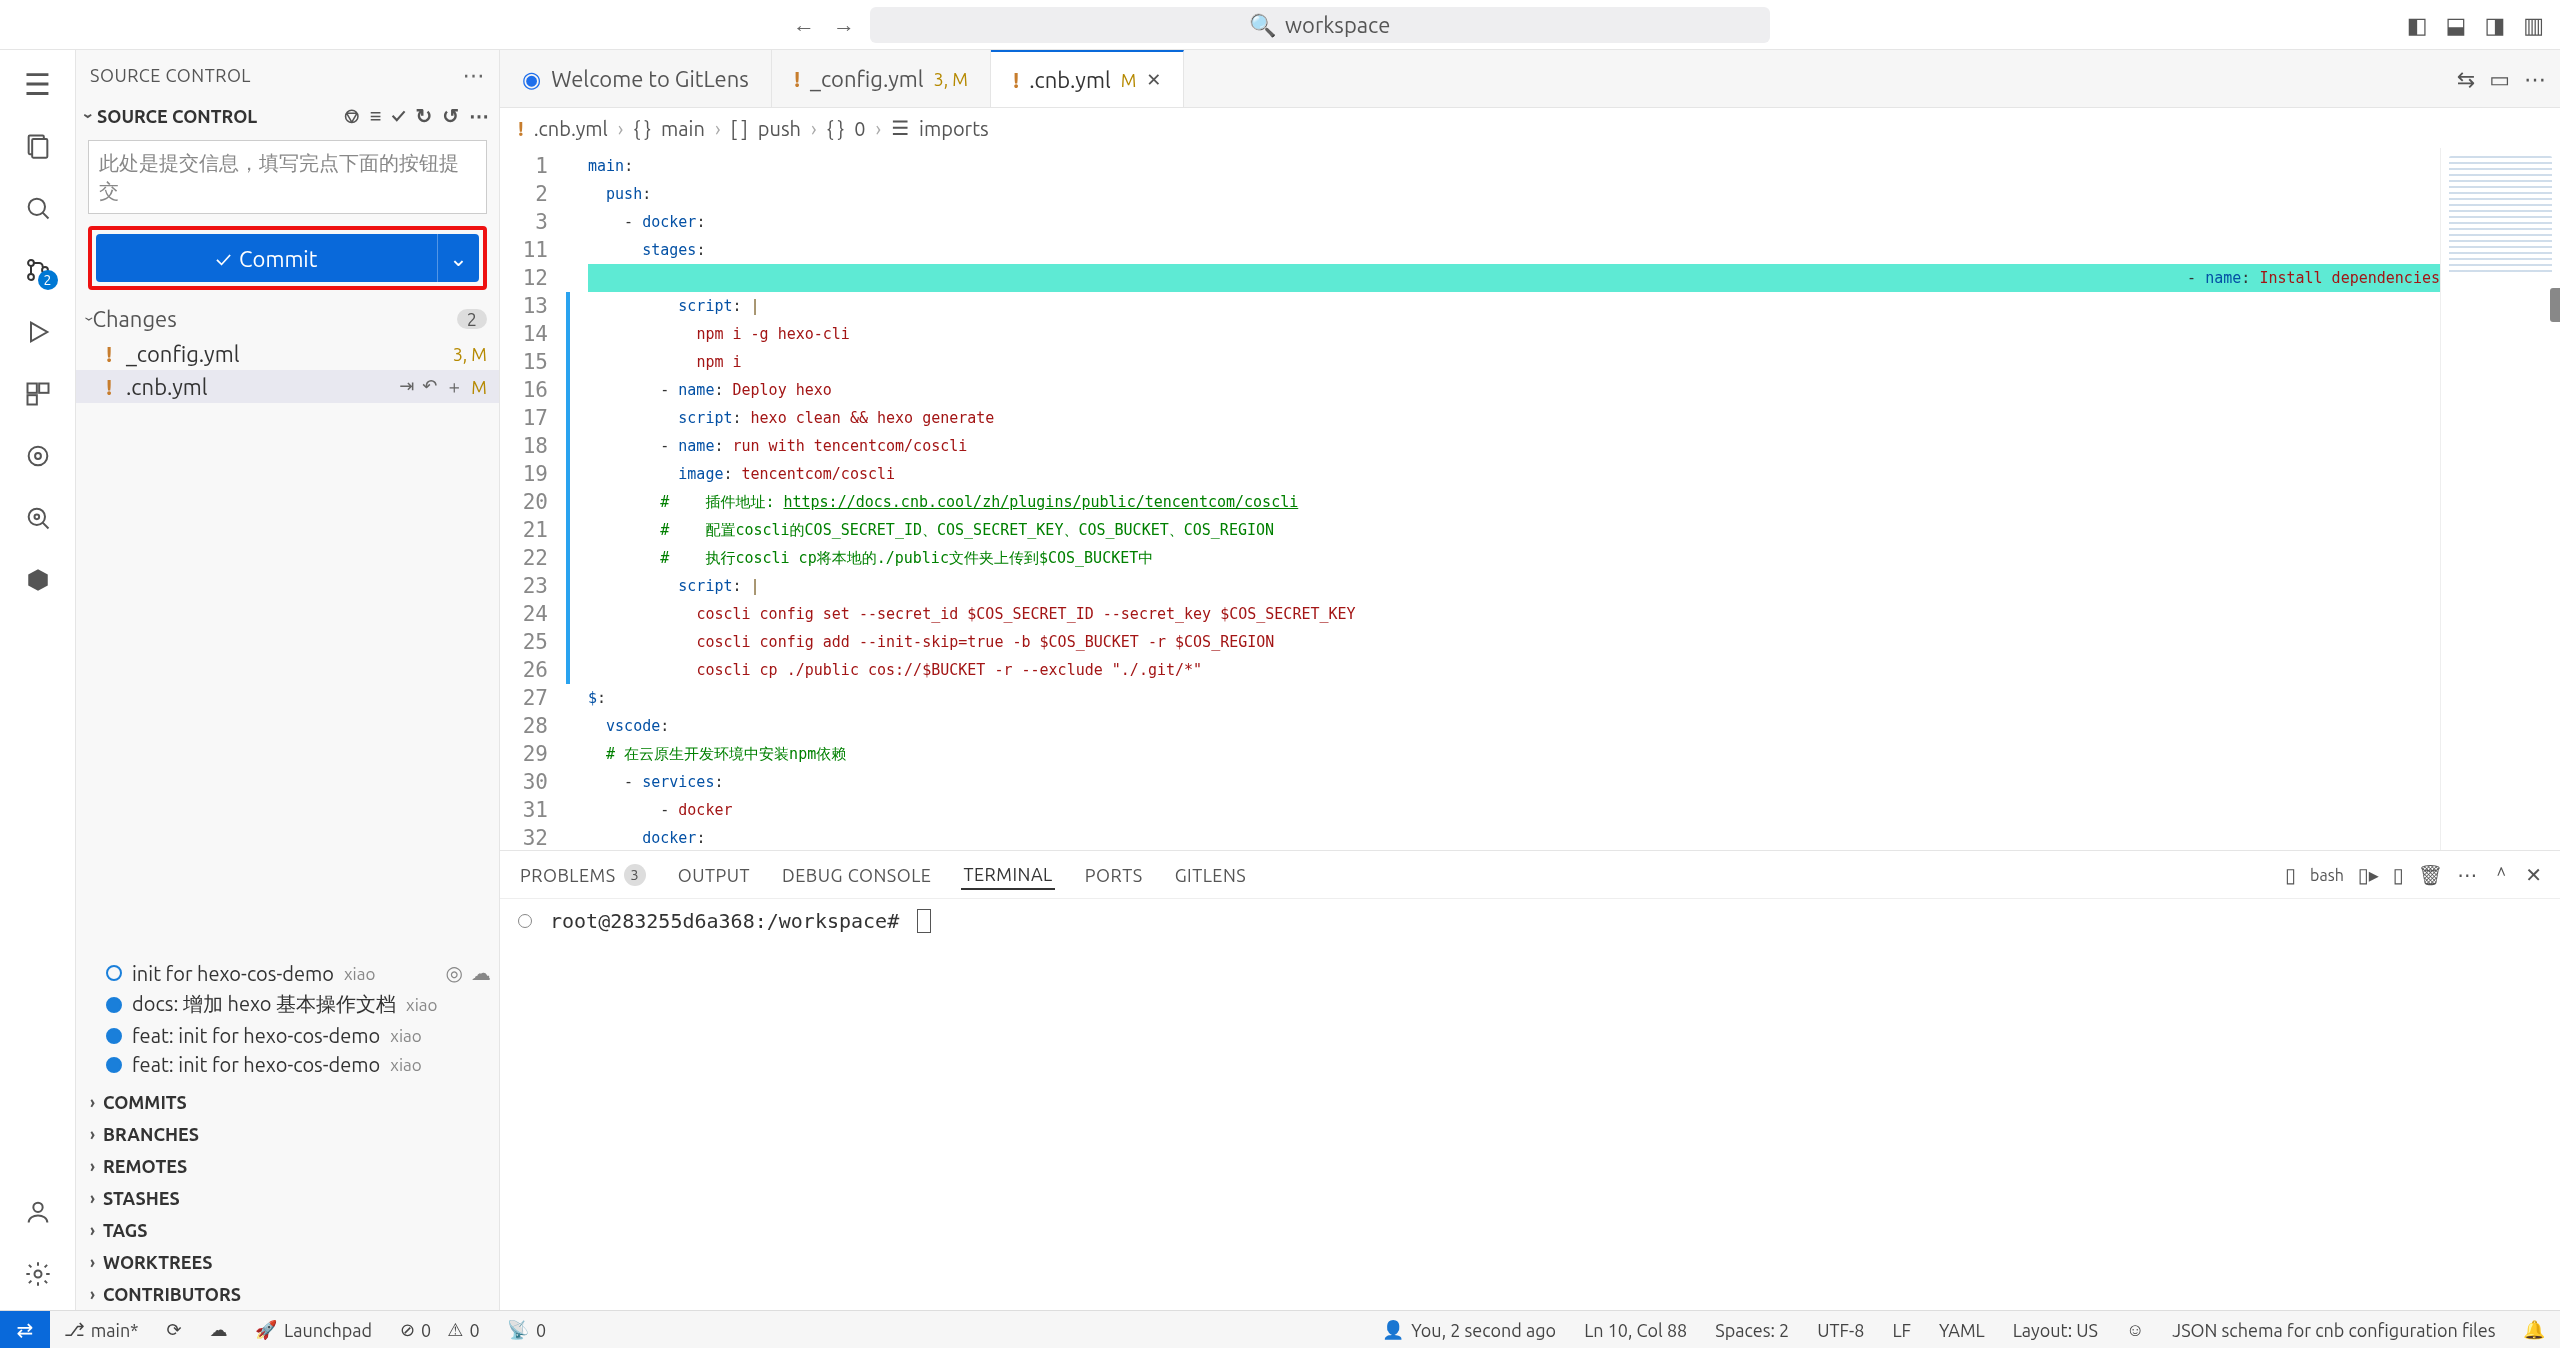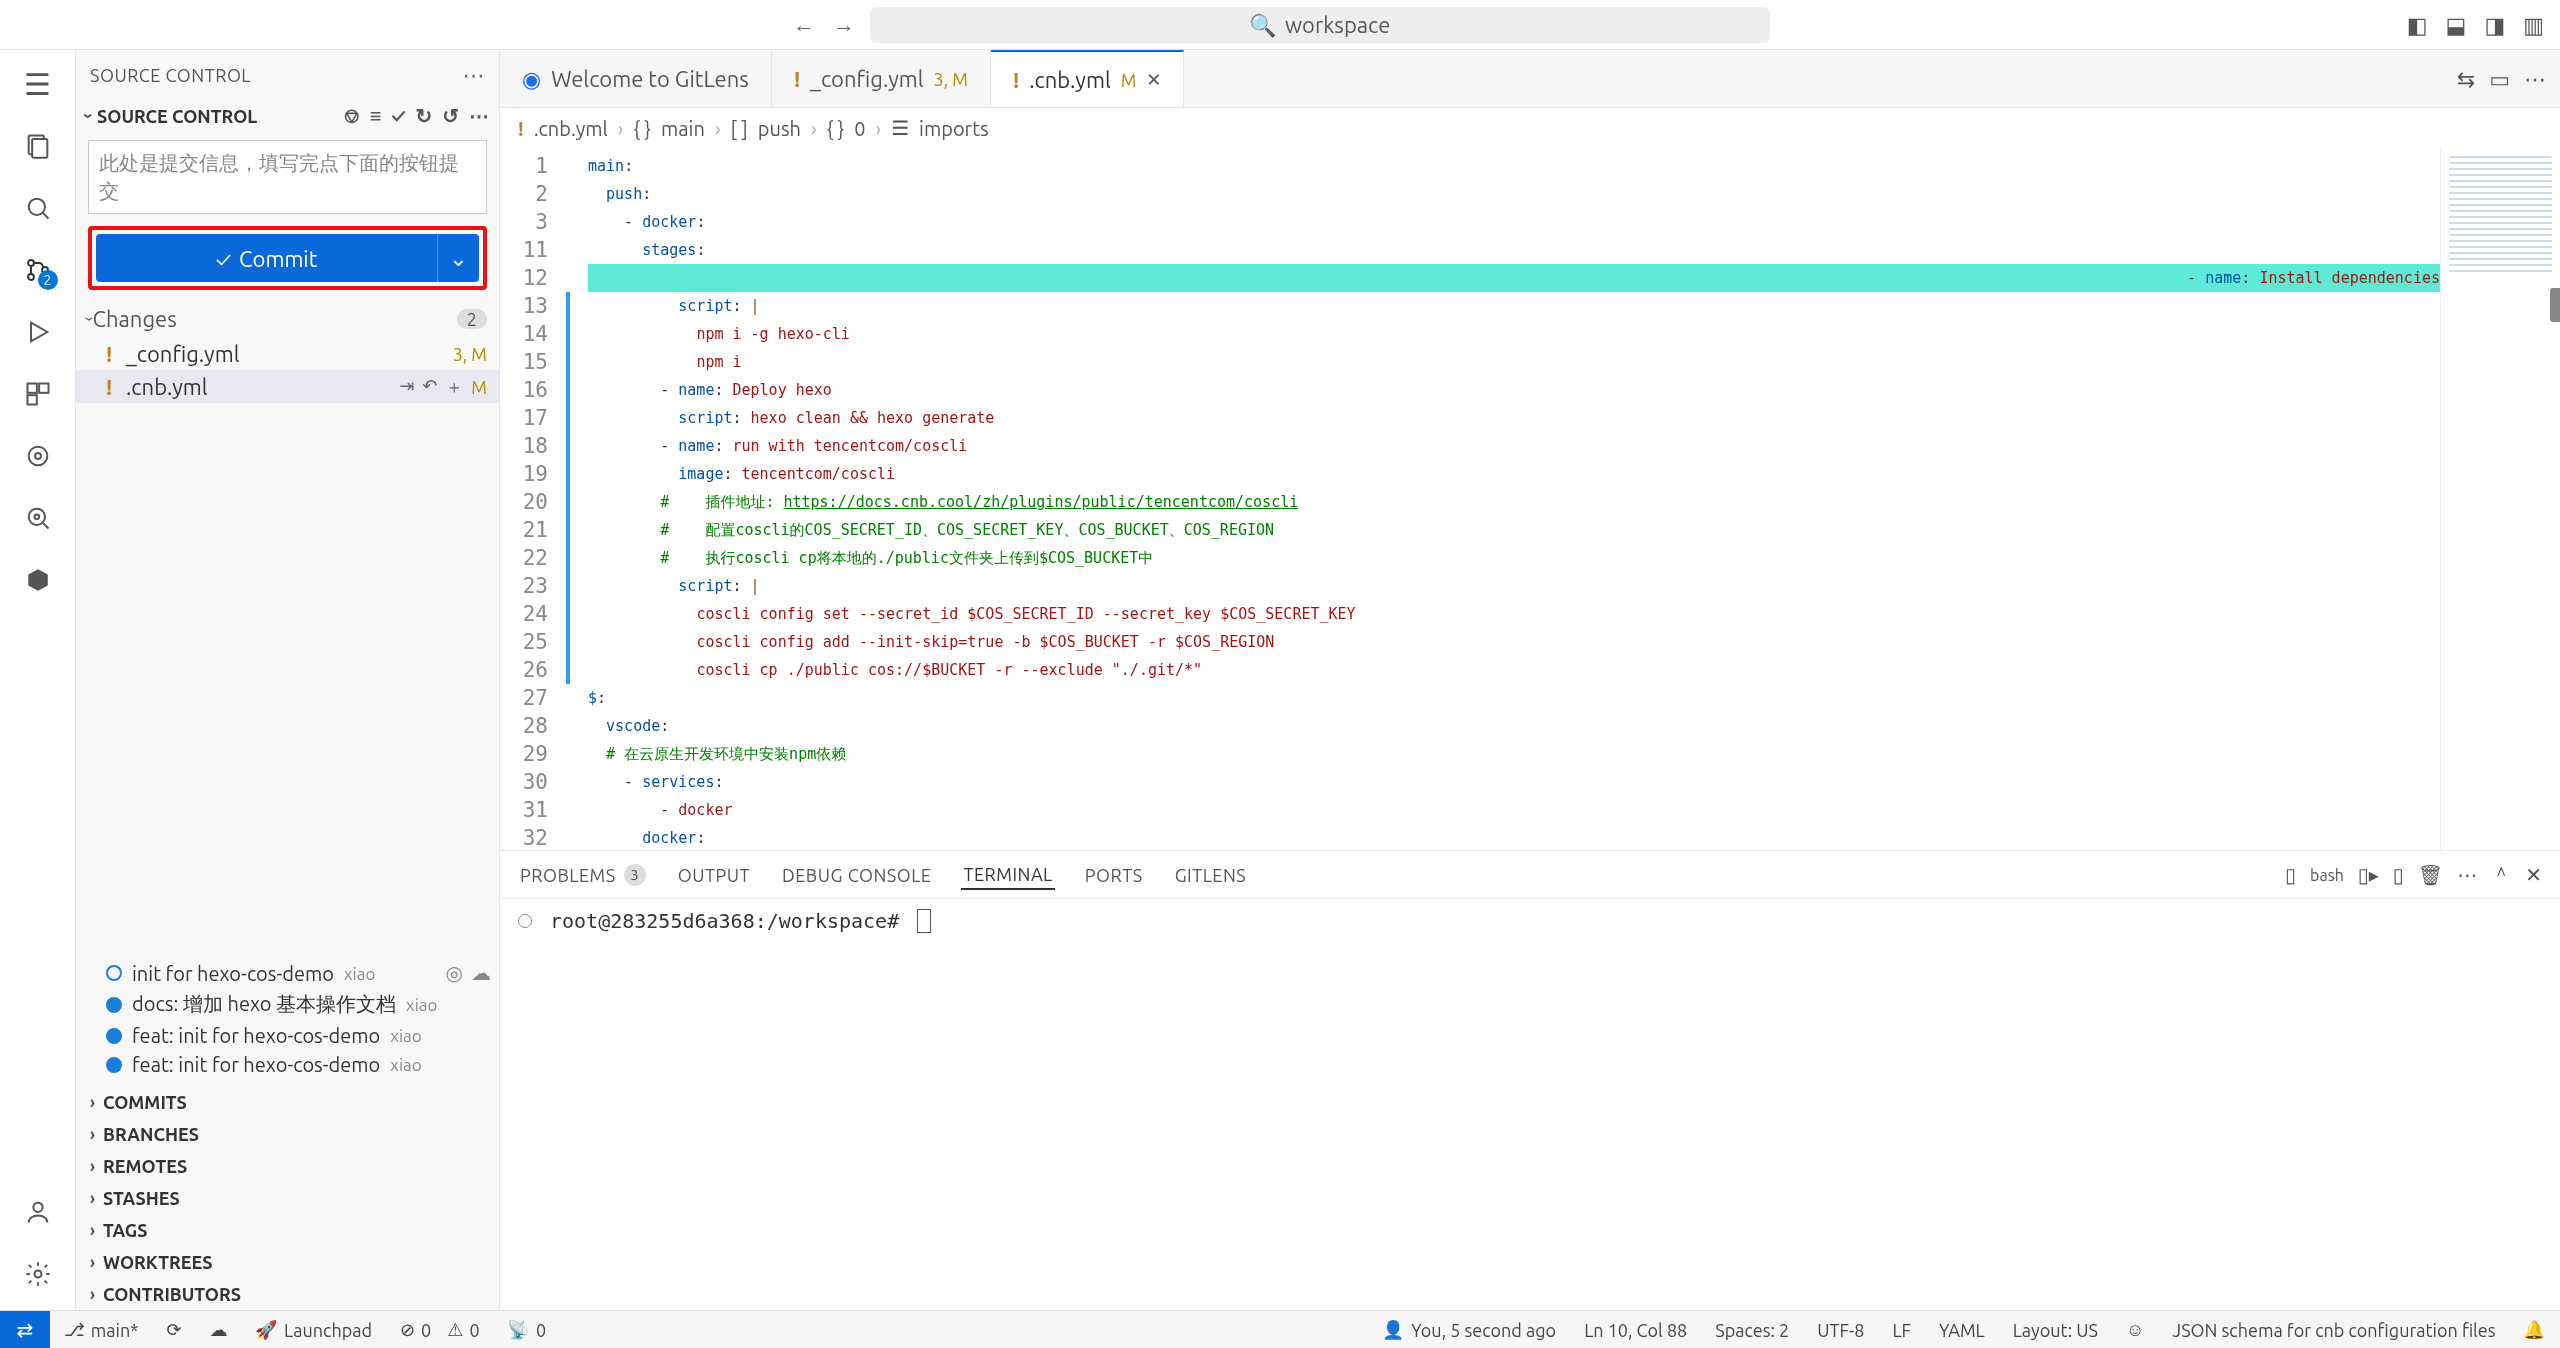--- a/index.html
+++ b/index.html
@@ -454,21 +454,21 @@
       <span>Launchpad</span>
     </div>
   <div class="sb-item"><span>⊘</span><span>0</span>&nbsp;<span>⚠</span><span>0</span></div>
   <div class="sb-item">
       <span>📡</span>
       <span>0</span>
     </div>
   <div class="sb-spacer"></div>
   <div class="sb-item">
       <span>👤</span>
-      <span>You, 5 second ago</span>
+      <span>You, 2 second ago</span>
     </div>
   <div class="sb-item">
       <span>Ln 10, Col 88</span>
     </div>
   <div class="sb-item">
       <span>Spaces: 2</span>
     </div>
   <div class="sb-item">
       <span>UTF-8</span>
     </div>

